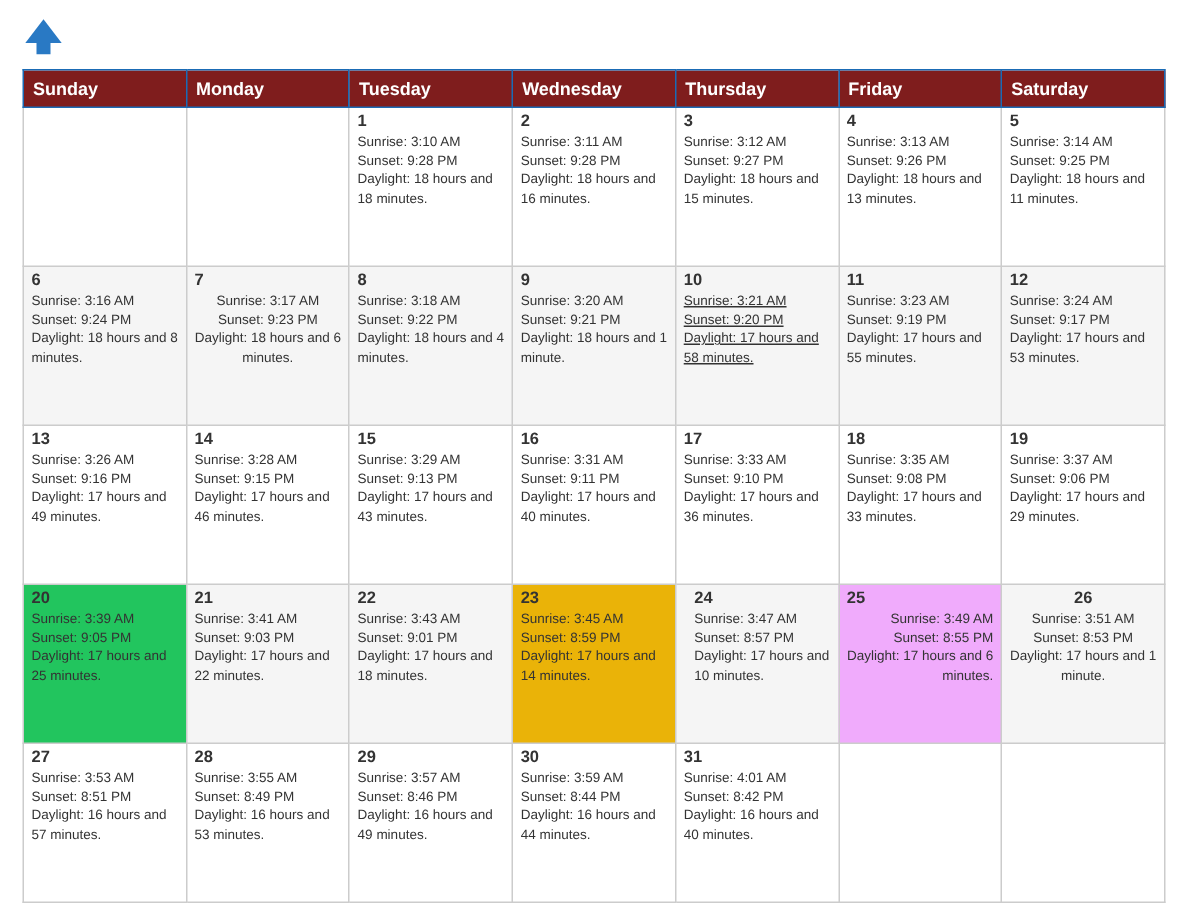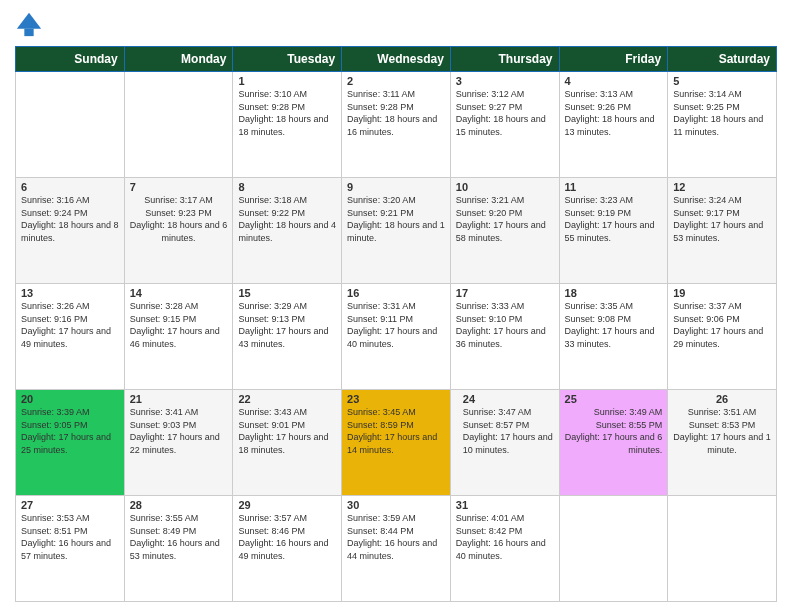--- a/index.html
+++ b/index.html
@@ -61,25 +61,25 @@
       color: #333;
     }
     .calendar {
       flex: 1;
       border: 1px solid #ccc;
       border-collapse: collapse;
       width: 100%;
       table-layout: fixed;
     }
     .calendar th {
-      background-color: #14532d;
+      background-color: #7f1d1d;
       color: #fff;
       font-size: 12px;
       font-weight: bold;
-      text-align: right;
+      text-align: left;
       padding: 5px 6px;
       border: 1px solid #1a6bb5;
     }
     .calendar td {
       vertical-align: top;
       border: 1px solid #ccc;
       padding: 3px 5px;
       font-size: 9.5px;
       color: #333;
       background: #fff;
@@ -188,21 +188,21 @@
 Daylight: 18 hours and 4 minutes.</div>
           </td>
           <td style="background: rgb(245, 245, 245);">
             <span class="day-number">9</span>
             <div class="day-info" style="white-space: pre-line;">Sunrise: 3:20 AM
 Sunset: 9:21 PM
 Daylight: 18 hours and 1 minute.</div>
           </td>
           <td style="background: rgb(245, 245, 245);">
             <span class="day-number">10</span>
-            <div class="day-info" style="white-space: pre-line;">Sunrise: 3:21 AM
+            <div class="day-info" style="white-space: pre-line; text-decoration: underline;">Sunrise: 3:21 AM
 Sunset: 9:20 PM
 Daylight: 17 hours and 58 minutes.</div>
           </td>
           <td style="background: rgb(245, 245, 245); margin-top: 24px;">
             <span class="day-number">11</span>
             <div class="day-info" style="white-space: pre-line;">Sunrise: 3:23 AM
 Sunset: 9:19 PM
 Daylight: 17 hours and 55 minutes.</div>
           </td>
           <td style="background: rgb(245, 245, 245);">

